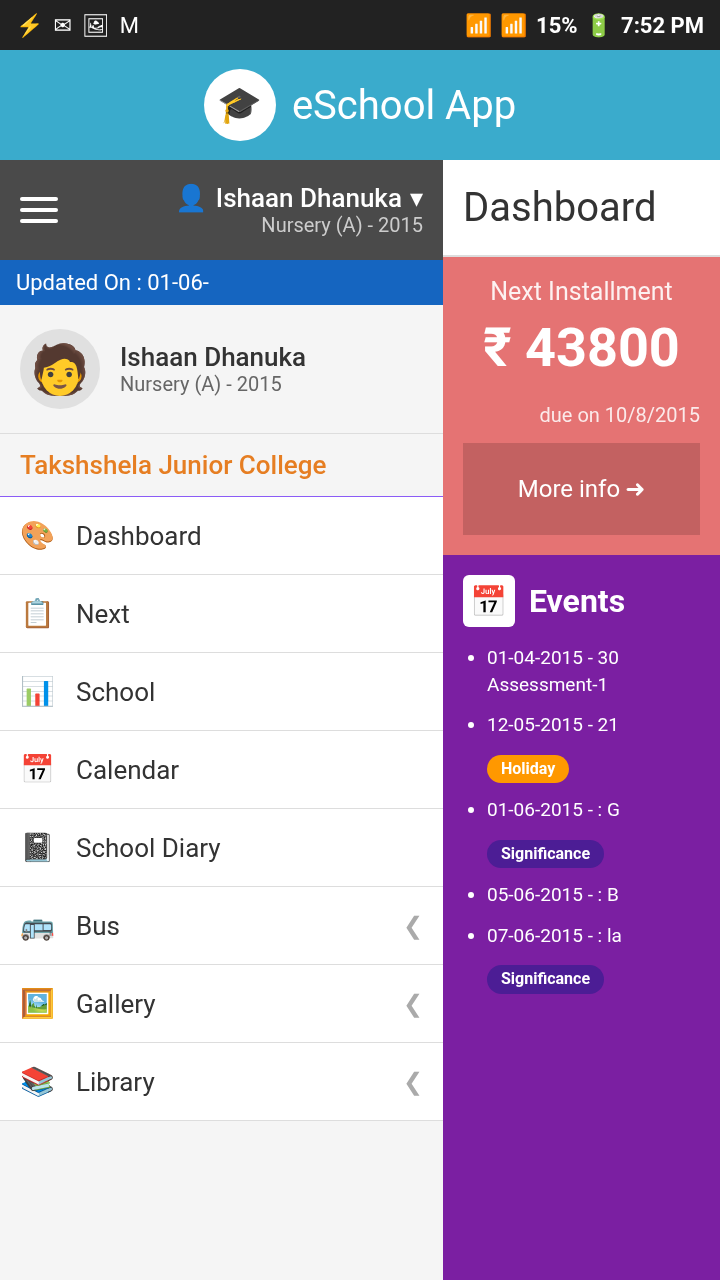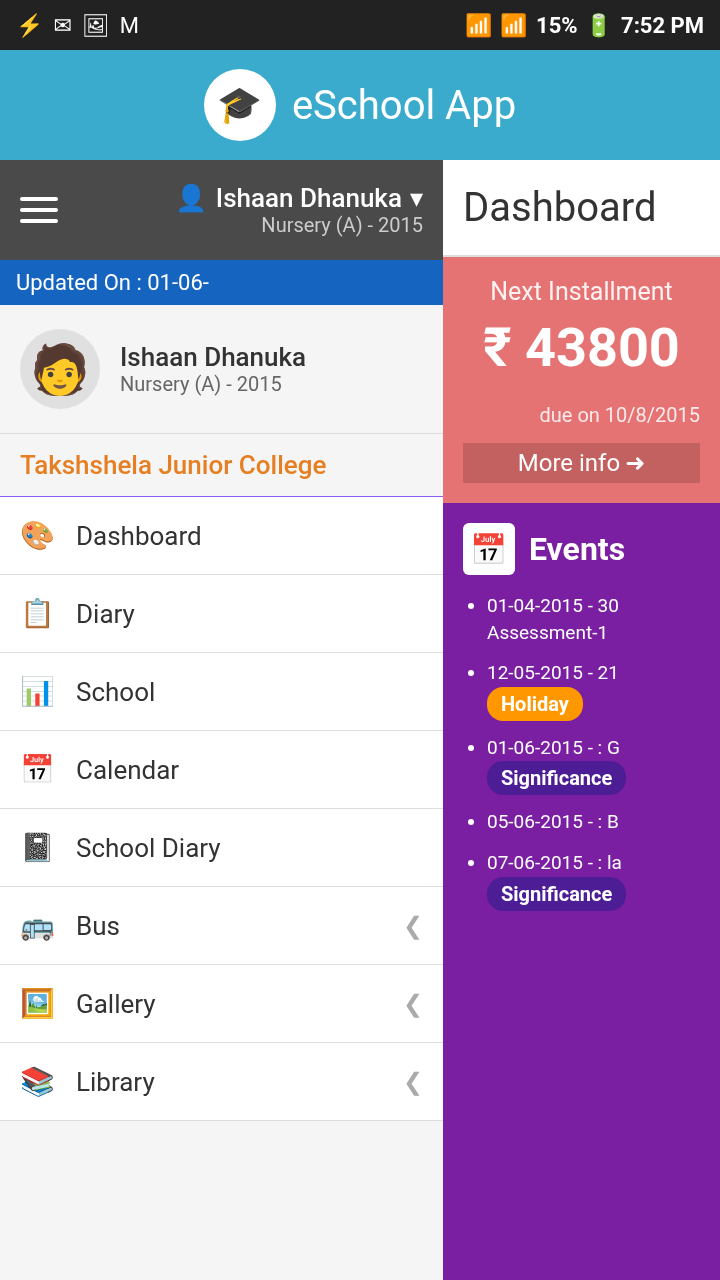--- a/index.html
+++ b/index.html
@@ -196,21 +196,21 @@
       margin-bottom: 24px;
     }
     .fees-card .due-date {
       font-size: 20px;
       color: rgba(255,255,255,0.85);
       text-align: right;
       margin-bottom: 16px;
     }
     .more-info-bar {
       background: rgba(0,0,0,0.15);
-      padding: 6px 20px;
+      padding: 32px 20px;
       display: flex;
       align-items: center;
       justify-content: center;
       gap: 5px;
       cursor: pointer;
     }
     .more-info-bar span {
       font-size: 24px;
       color: white;
     }
@@ -246,23 +246,23 @@
     .event-list li {
       color: white;
       font-size: 19px;
       margin-bottom: 14px;
       line-height: 1.4;
     }
     .badge {
       display: inline-block;
       padding: 3px 14px;
       border-radius: 16px;
-      font-size: 20px;
+      font-size: 16px;
       font-weight: bold;
-      margin-top: 0;
+      margin-top: 16px;
     }
     .badge-holiday { background: #ff9800; color: white; }
     .badge-significance { background: #4c1d95; color: white; }
   </style>
 </head>
 <body>
 
 <div class="status-bar">
   <div class="status-left">
     <span>⚡</span>
@@ -323,21 +323,21 @@
     <div class="school-name">Takshshela Junior College</div>
 
     <div id="nav-list">
         <div class="nav-item">
       <span class="nav-icon">🎨</span>
       <span class="nav-label">Dashboard</span>
 
     </div>
         <div class="nav-item">
       <span class="nav-icon">📋</span>
-      <span class="nav-label">Diary</span>
+      <span class="nav-label">Next</span>
 
     </div>
         <div class="nav-item">
       <span class="nav-icon">📊</span>
       <span class="nav-label">School</span>
 
     </div>
         <div class="nav-item">
       <span class="nav-icon">📅</span>
       <span class="nav-label">Calendar</span>

